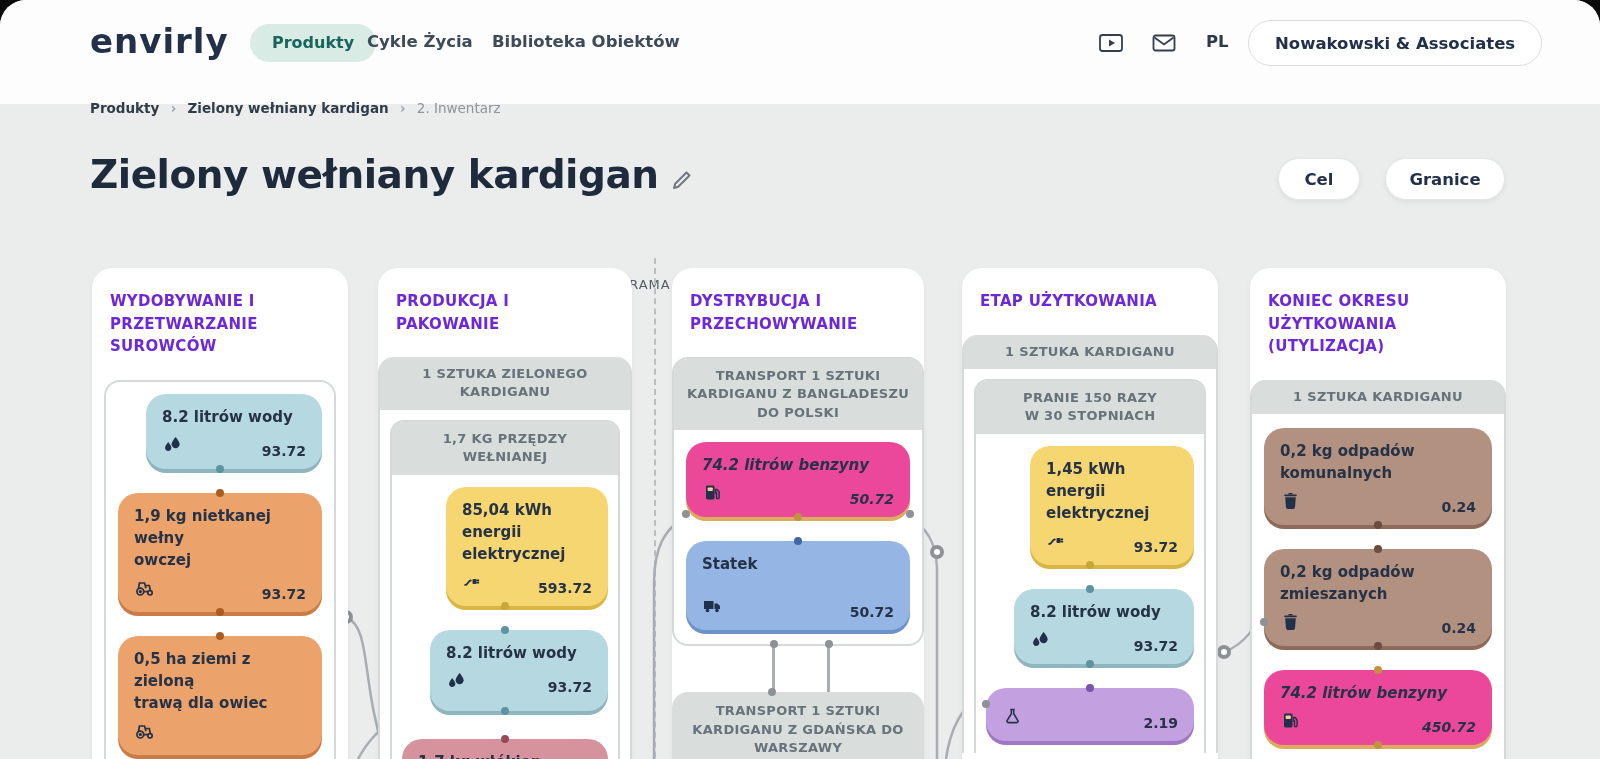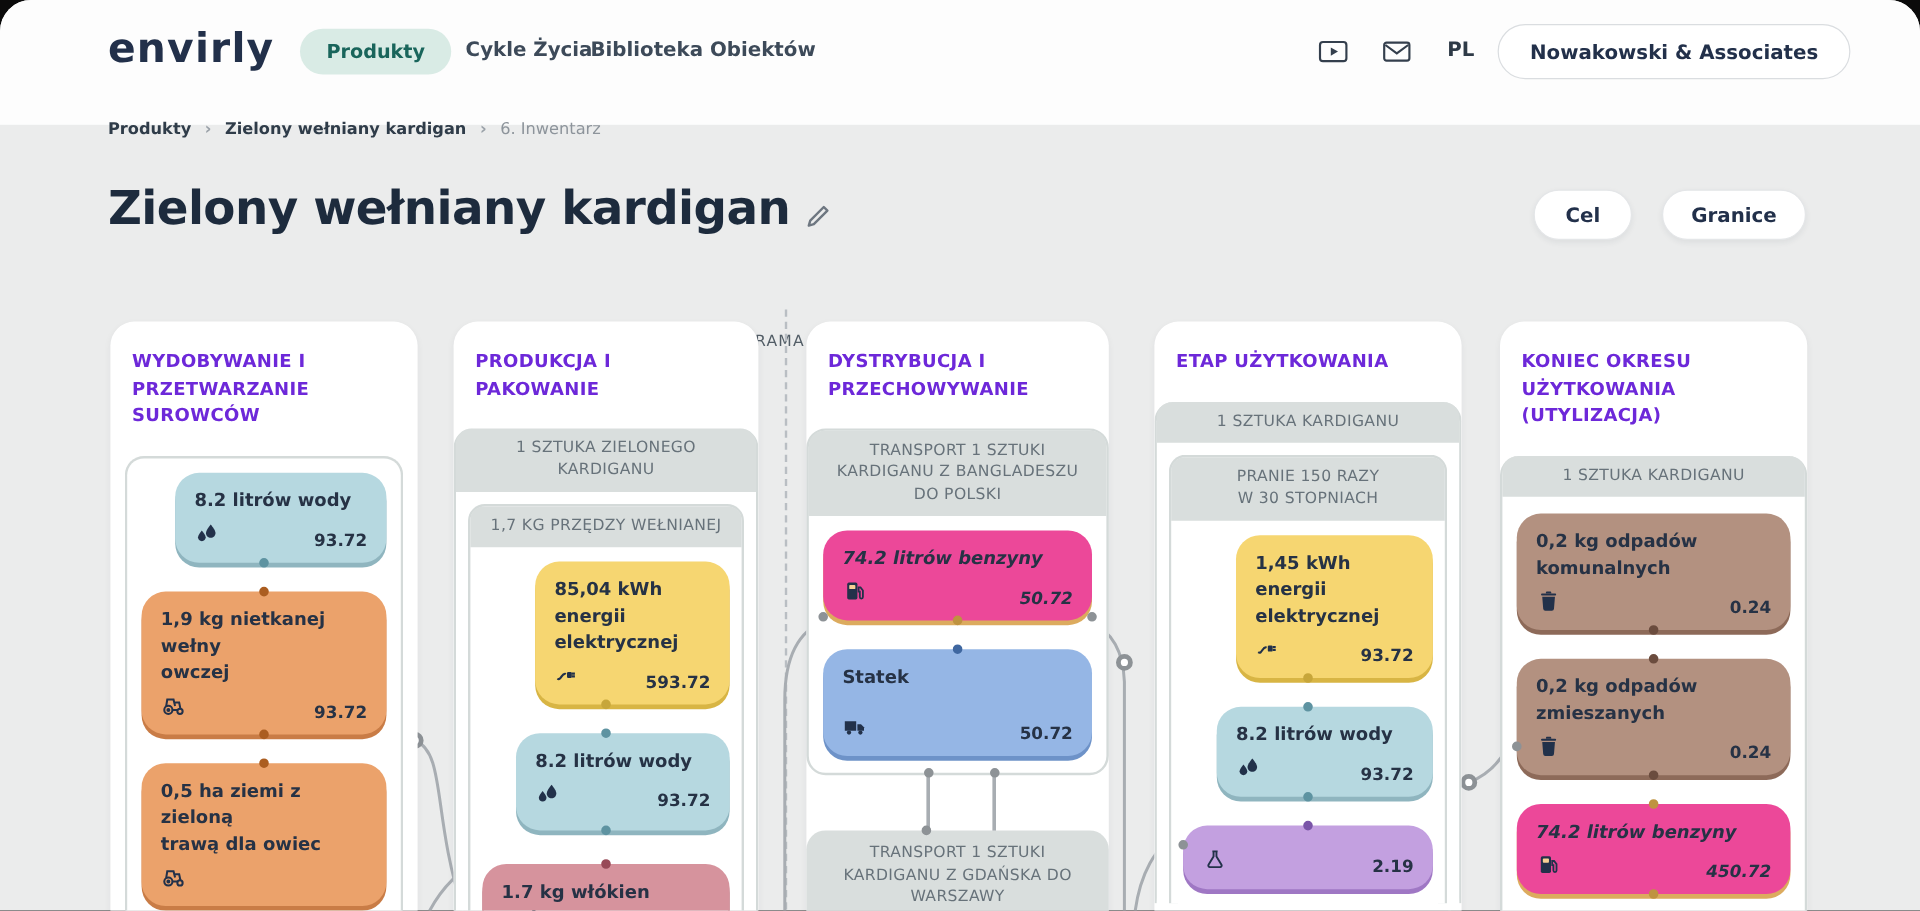--- a/index.html
+++ b/index.html
@@ -10,21 +10,21 @@
 
   
   .topbar { position:absolute; left:0; top:0; width:100%; height:104px; background:#fdfdfd; }
   .logo { position:absolute; left:90px; top:21px; font-size:34px; font-weight:700;
           letter-spacing:1px; color:#22304a; }
   .nav-pill { position:absolute; left:250px; top:24px; height:38px; padding:0 22px;
           background:#d9ebe5; border:none; border-radius:19px; font-family:inherit;
           font-size:16px; font-weight:700; color:#19655b; line-height:38px; cursor:pointer; }
   .nav-link { position:absolute; top:32px; background:none; border:none; font-family:inherit;
           font-size:16.5px; font-weight:700; color:#3d4a59; cursor:pointer; }
-  .nav-cykle { left:388px; } .nav-biblio { left:492px; }
+  .nav-cykle { left:367px; } .nav-biblio { left:492px; }
   .top-icon { position:absolute; top:30px; width:26px; height:26px; color:#343f4d; cursor:pointer; }
   .icon-play { left:1098px; } .icon-mail { left:1151px; }
   .lang { position:absolute; left:1206px; top:32px; font-size:16.5px; font-weight:600; color:#2e3a47; }
   .account-btn { position:absolute; left:1248px; top:20px; height:46px; padding:0 26px;
           background:#fff; border:1.5px solid #dadde0; border-radius:23px; font-family:inherit;
           font-size:16.5px; font-weight:700; color:#22304a; cursor:pointer; }
 
   
   .breadcrumb { position:absolute; left:90px; top:100px; font-size:13.5px; color:#2f3c49; }
   .breadcrumb .crumb { font-weight:700; color:#2f3c49; cursor:pointer; }
@@ -52,21 +52,21 @@
          box-shadow:0 2px 6px rgba(31,41,51,.05); z-index:2; }
   .col-title { min-height:44px; padding:22px 18px 0; font-size:15px; font-weight:800;
          color:#6d28d9; letter-spacing:.3px; line-height:1.5; }
   .pre { white-space:pre-line; }
 
   .group { margin-top:22px; background:#fff; }
   .group.inset { margin-left:12px; margin-right:12px; border:2px solid #d4dad9; border-bottom:none;
          border-radius:16px 16px 0 0; }
   .group.flush { border-left:2px solid #d4dad9; border-right:2px solid #d4dad9; border-radius:16px 16px 0 0; }
   .group.closed { border:2px solid #d4dad9; border-radius:16px; position:relative; }
-  .group-header { background:#d9dedd; color:#67727a; font-size:13px; font-weight:400; text-align:center;
+  .group-header { background:#d9dedd; color:#67727a; font-size:13px; font-weight:700; text-align:center;
          letter-spacing:.3px; line-height:1.42; padding:8px 10px; border-radius:13px 13px 0 0; }
   .group-body { padding:12px; position:relative; }
   .inner { margin:10px 10px 0; border:2px solid #d4dad9; border-bottom:none; border-radius:14px 14px 0 0; }
   .inner-body { padding:12px 10px; }
 
   
   .item { position:relative; border-radius:20px; padding:12px 16px 10px; color:#263245; }
   .item-label { font-size:15px; font-weight:700; line-height:22px; }
   .foot { display:flex; justify-content:space-between; align-items:flex-end; margin-top:6px; }
   .foot svg { width:21px; height:21px; color:#22314a; }
@@ -129,21 +129,21 @@
     </span>
     <span class="lang">PL</span>
     <button class="account-btn">Nowakowski &amp; Associates</button>
   </div>
 
   <div class="breadcrumb">
     <span class="crumb">Produkty</span>
     <span class="sep">›</span>
     <span class="crumb">Zielony wełniany kardigan</span>
     <span class="sep">›</span>
-    <span class="current">6. Inwentarz</span>
+    <span class="current">2. Inwentarz</span>
   </div>
 
   <h1 class="page-title">Zielony wełniany kardigan</h1>
   <span class="pencil">
     <svg viewBox="0 0 24 24" fill="none" stroke="currentColor" stroke-width="2" stroke-linejoin="round">
       <path d="M4 20l1.2-4.2L16.5 4.5l3 3L8.2 18.8z"></path>
     </svg>
   </span>
   <button class="pill-btn btn-cel">Cel</button>
   <button class="pill-btn btn-granice">Granice</button>

